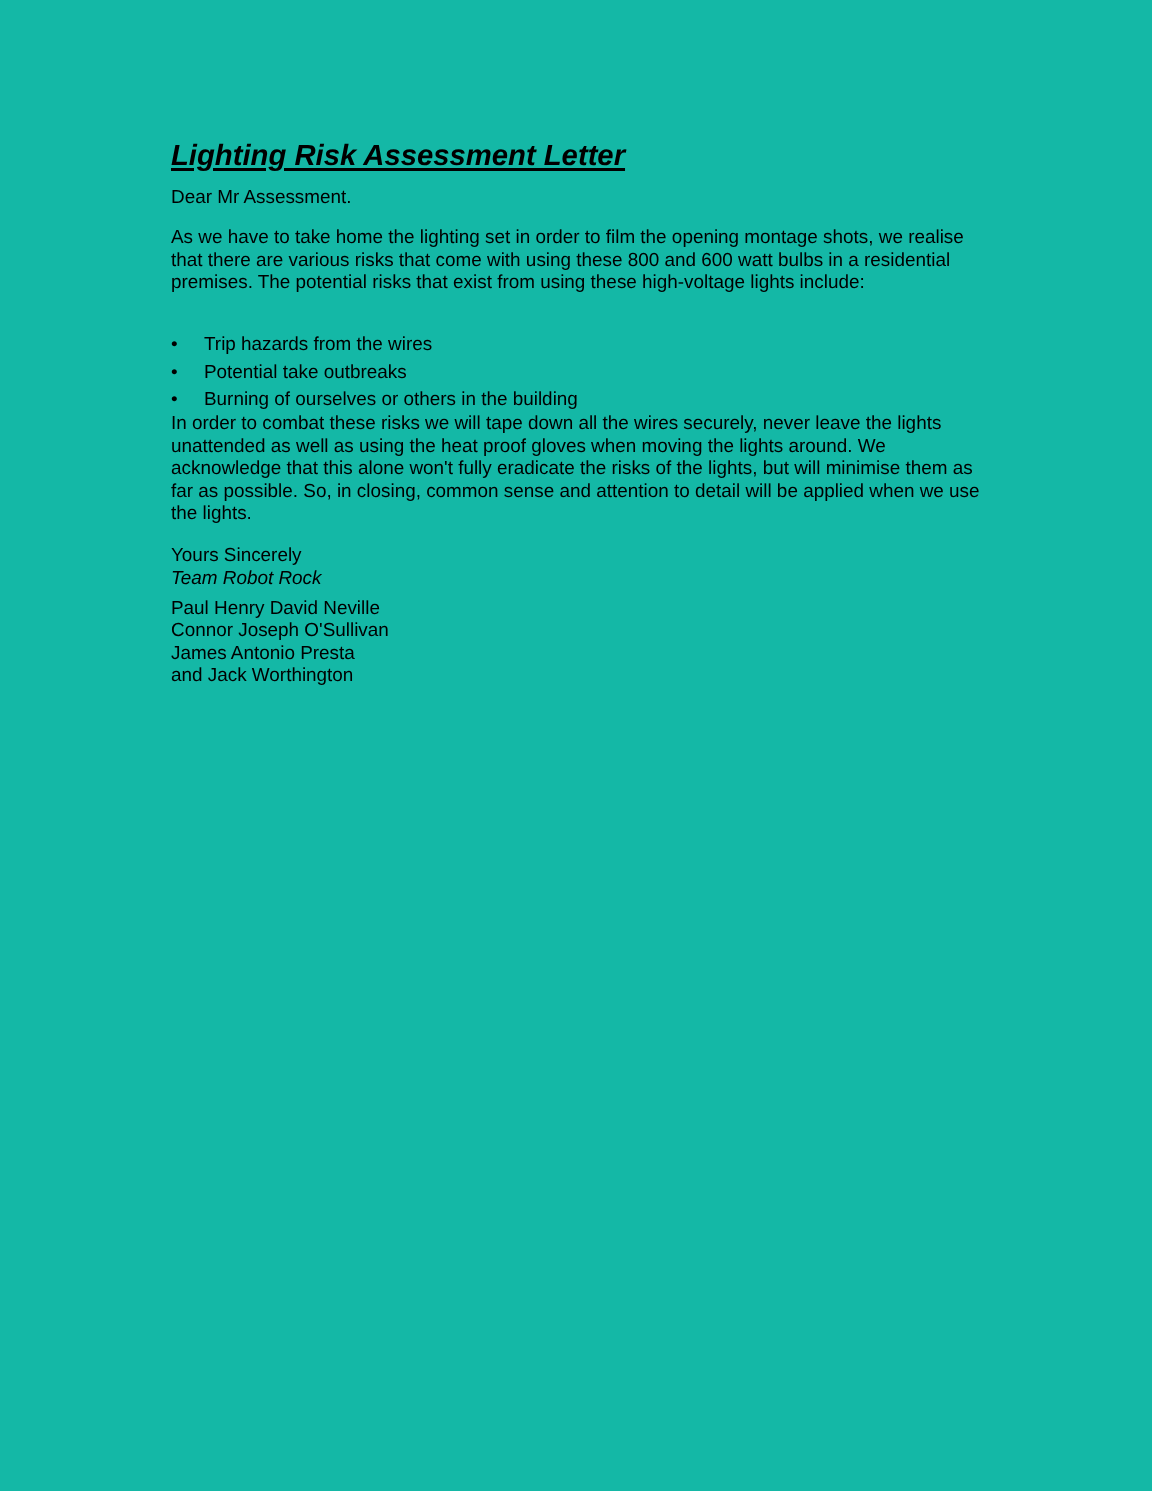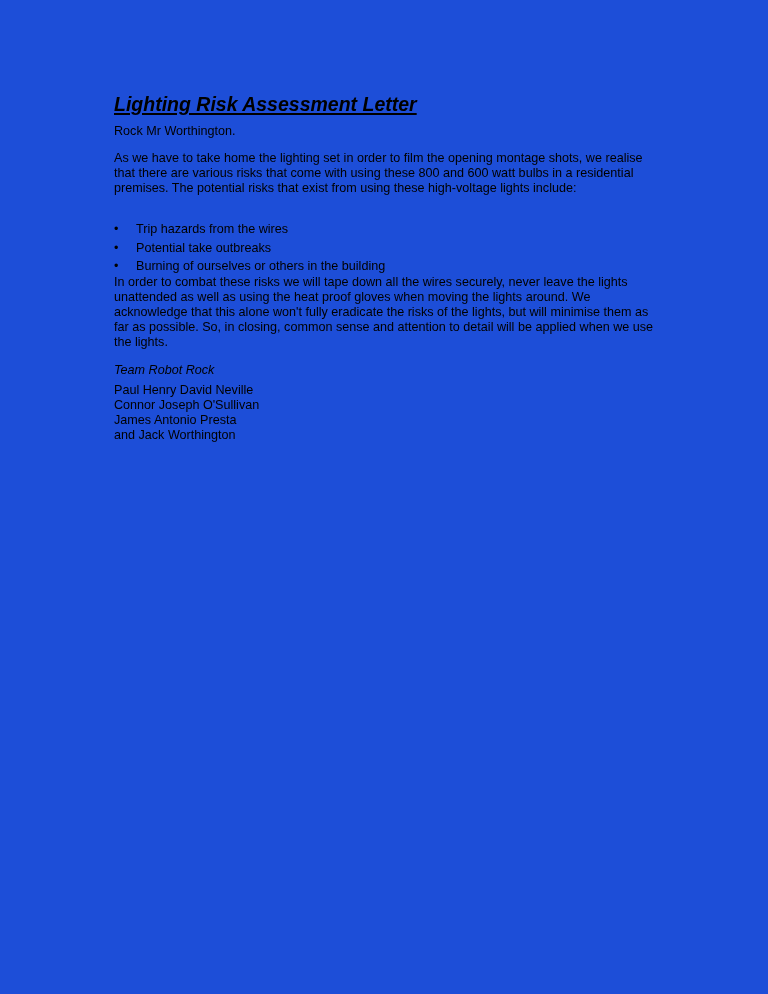--- a/index.html
+++ b/index.html
@@ -1,58 +1,59 @@
 <!DOCTYPE html>
 <html><head>
 <meta charset="utf-8">
 <style>
   html, body { margin: 0; padding: 0; background: #ffffff; }
   body { width: 768px; height: 994px; position: relative; overflow: hidden;
          font-family: "Liberation Sans", sans-serif; color: #000; }
-  .page { position: absolute; left: 0; top: 0; width: 768px; height: 994px; background: #1d4ed8; }
+  .page { position: absolute; left: 0; top: 0; width: 768px; height: 994px; background: #14b8a6; }
   .content { position: absolute; left: 114px; top: 92px; width: 545px; font-size: 12.6px; line-height: 15px; }
   .title { font-size: 19.5px; font-weight: bold; font-style: italic; text-decoration: underline;
            text-decoration-thickness: 1.5px; text-underline-offset: 2px; line-height: 24px; margin: 0 0 8px 0; }
   p { margin: 0; }
   .salutation { margin-bottom: 12px; }
   .intro { margin-bottom: 26px; }
   ul.risks { list-style: none; margin: 0; padding: 0; }
   ul.risks li { position: relative; padding-left: 22px; line-height: 15px; margin-bottom: 3.5px; }
   ul.risks li:last-child { margin-bottom: 1px; }
   .bullet { position: absolute; left: 0; top: 0; }
   .body-para { margin-bottom: 13px; }
   .signoff-italic { font-style: italic; }
   .signatories { margin-top: 5px; }
 </style>
 </head>
 <body>
 
 <div class="page">
   <div class="content">
     <h1 class="title">Lighting Risk Assessment Letter</h1>
-    <p class="salutation">Rock Mr Worthington.</p>
+    <p class="salutation">Dear Mr Assessment.</p>
     <p class="intro">As we have to take home the lighting set in order to film the opening montage shots, we realise that there are various risks that come with using these 800 and 600 watt bulbs in a residential premises. The potential risks that exist from using these high-voltage lights include:</p>
 
     <ul class="risks">
       <li>
         <span class="bullet">•</span>
         <span>Trip hazards from the wires</span>
       </li>
       <li>
         <span class="bullet">•</span>
         <span>Potential take outbreaks</span>
       </li>
       <li>
         <span class="bullet">•</span>
         <span>Burning of ourselves or others in the building</span>
       </li>
     </ul>
 
     <p class="body-para">In order to combat these risks we will tape down all the wires securely, never leave the lights unattended as well as using the heat proof gloves when moving the lights around. We acknowledge that this alone won't fully eradicate the risks of the lights, but will minimise them as far as possible. So, in closing, common sense and attention to detail will be applied when we use the lights.</p>
 
+    <p>Yours Sincerely</p>
     <p class="signoff-italic">Team Robot Rock</p>
 
     <div class="signatories">
       <p>Paul Henry David Neville</p>
       <p>Connor Joseph O'Sullivan</p>
       <p>James Antonio Presta</p>
       <p>and Jack Worthington</p>
     </div>
   </div>
 </div>

